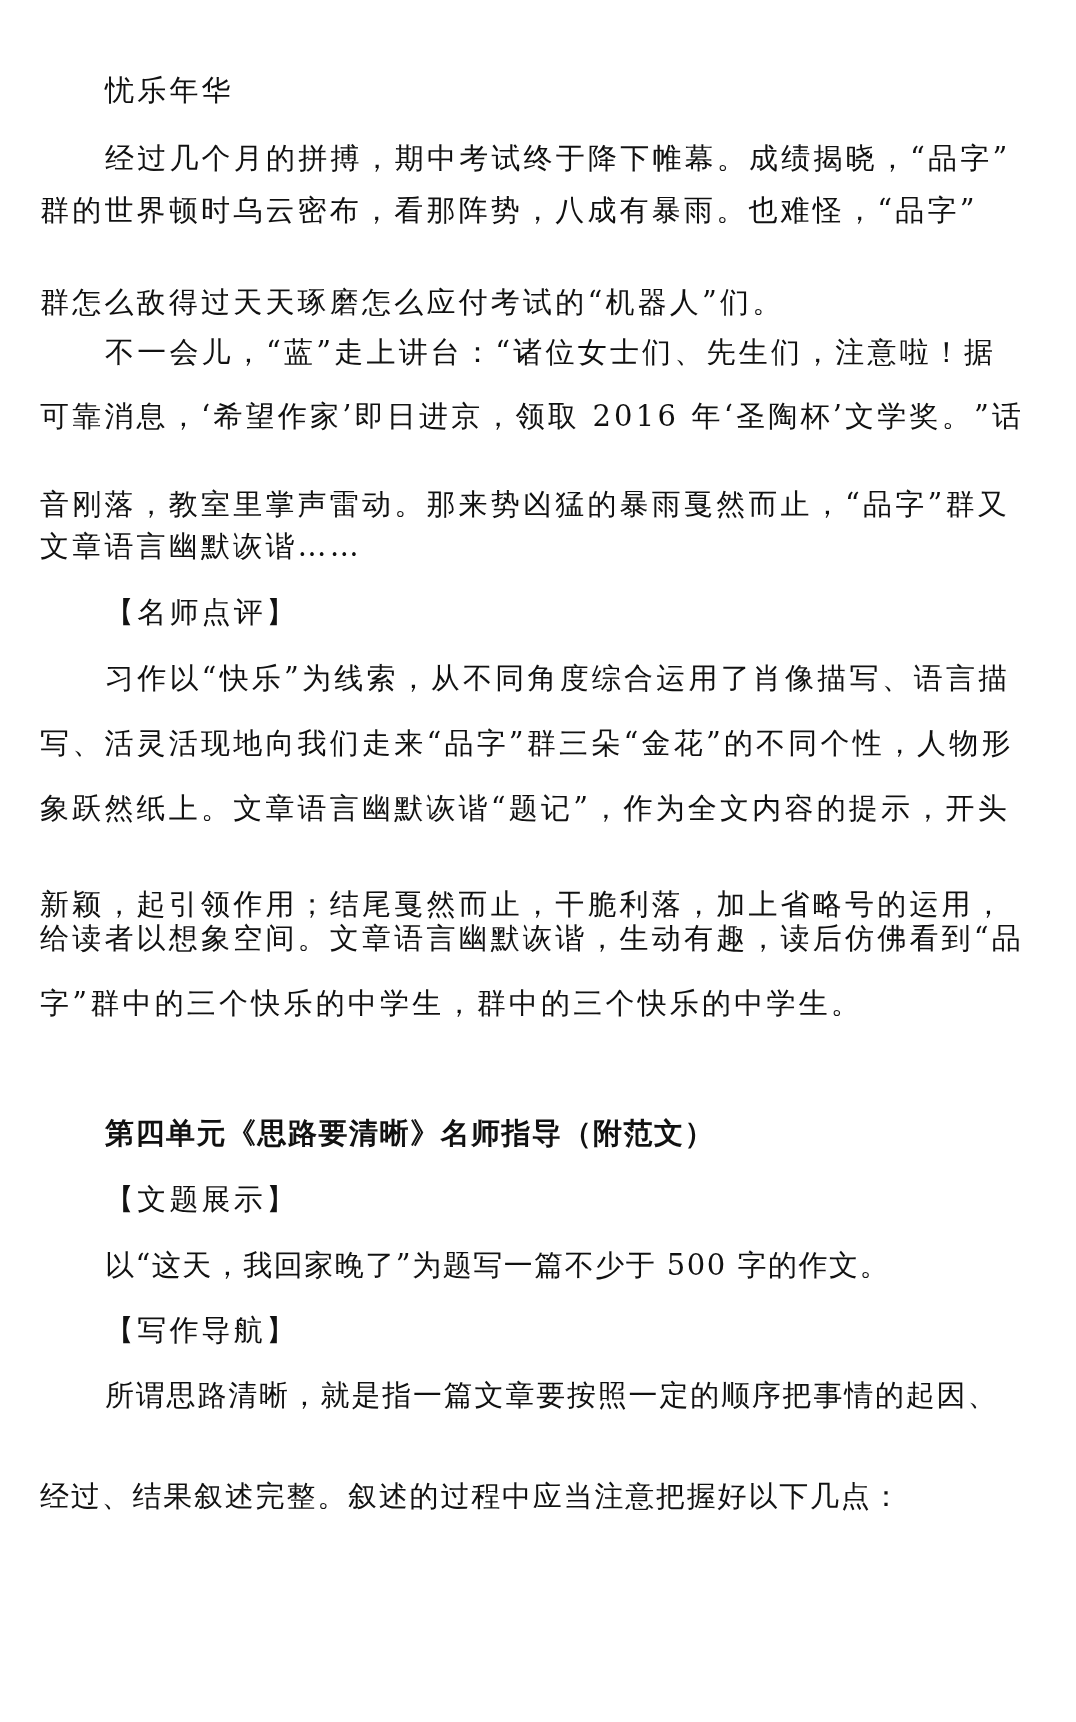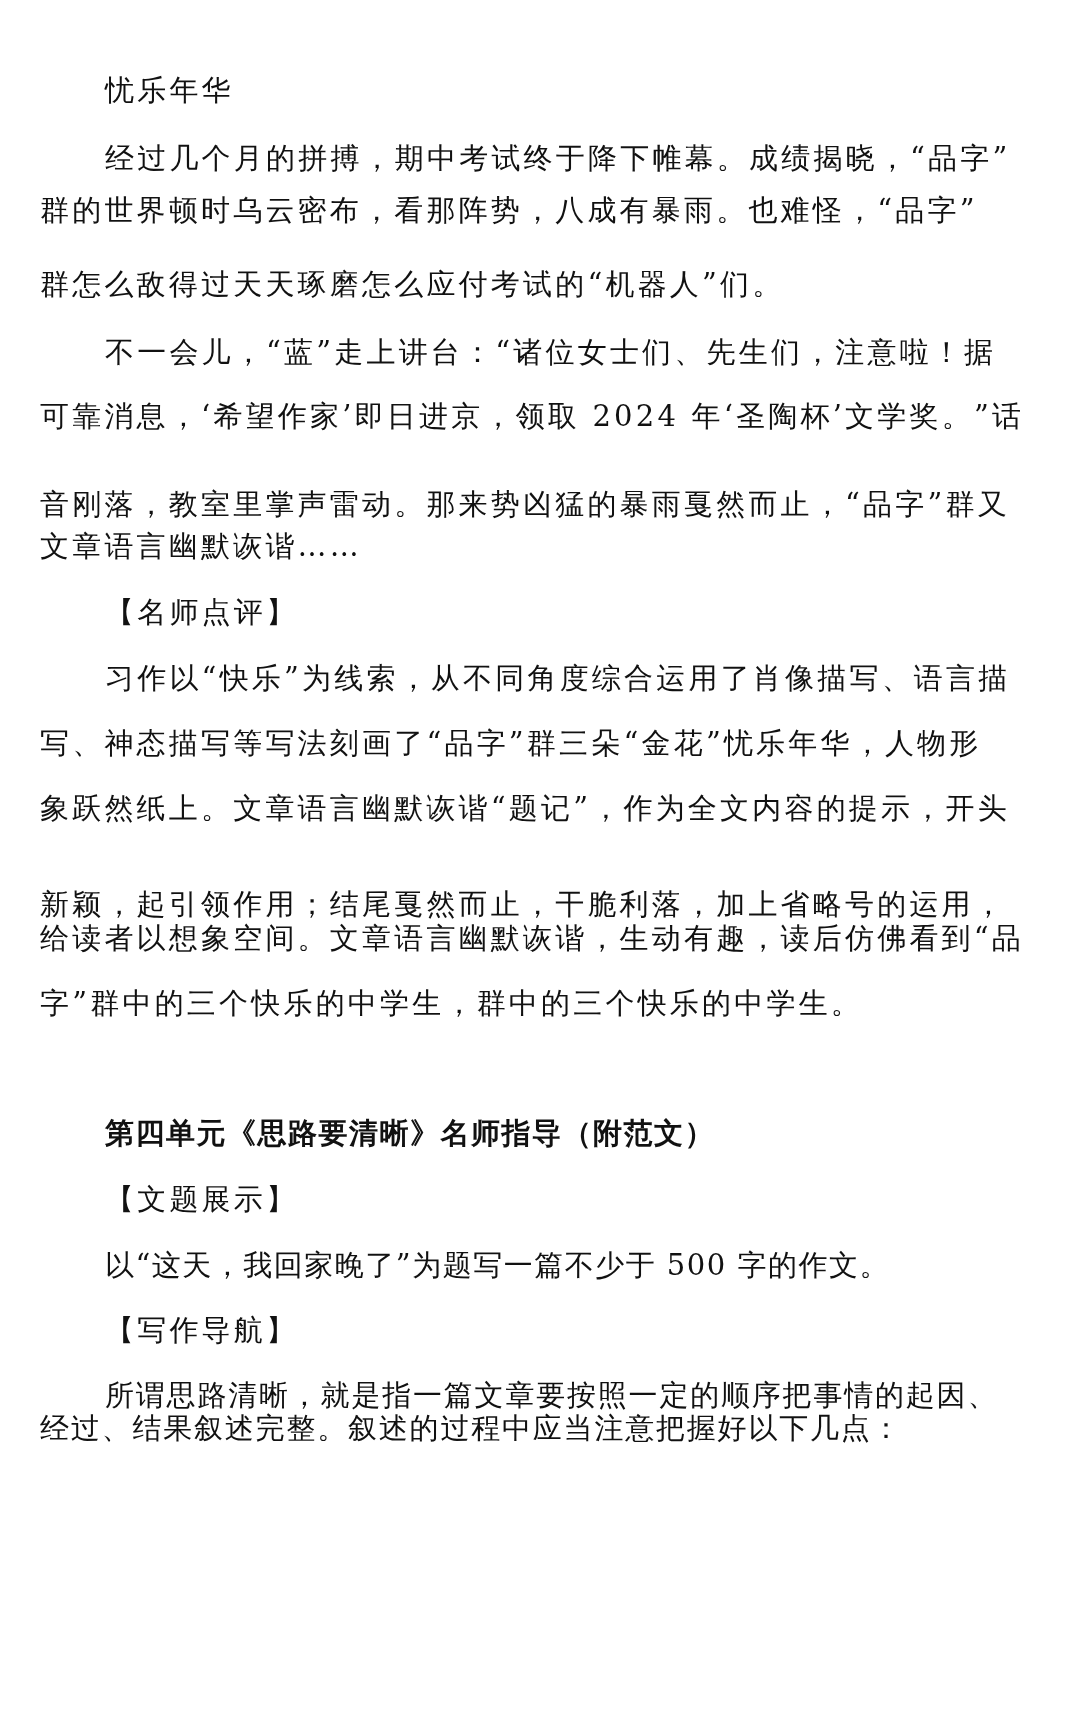--- a/index.html
+++ b/index.html
@@ -10,36 +10,36 @@
   .indent { left: 105px; }
   .bold { font-weight: bold; letter-spacing: 1.5px; }
 </style>
 </head>
 <body>
 
 <div class="line indent" style="top:70px">忧乐年华</div>
 
 <div class="line indent" style="top:138px">经过几个月的拼搏，期中考试终于降下帷幕。成绩揭晓，“品字”</div>
 <div class="line" style="top:190px">群的世界顿时乌云密布，看那阵势，八成有暴雨。也难怪，“品字”</div>
-<div class="line" style="top:264px">群怎么敌得过天天琢磨怎么应付考试的“机器人”们。</div>
+<div class="line" style="top:282px">群怎么敌得过天天琢磨怎么应付考试的“机器人”们。</div>
 
 <div class="line indent" style="top:332px">不一会儿，“蓝”走上讲台：“诸位女士们、先生们，注意啦！据</div>
-<div class="line" style="top:396px">可靠消息，‘希望作家’即日进京，领取 2024 年‘圣陶杯’文学奖。”话</div>
+<div class="line" style="top:396px">可靠消息，‘希望作家’即日进京，领取 2016 年‘圣陶杯’文学奖。”话</div>
 <div class="line" style="top:484px">音刚落，教室里掌声雷动。那来势凶猛的暴雨戛然而止，“品字”群又</div>
 <div class="line" style="top:526px">文章语言幽默诙谐……</div>
 
 <div class="line indent" style="top:592px">【名师点评】</div>
 
 <div class="line indent" style="top:658px">习作以“快乐”为线索，从不同角度综合运用了肖像描写、语言描</div>
-<div class="line" style="top:723px">写、神态描写等写法刻画了“品字”群三朵“金花”忧乐年华，人物形</div>
+<div class="line" style="top:723px">写、活灵活现地向我们走来“品字”群三朵“金花”的不同个性，人物形</div>
 <div class="line" style="top:788px">象跃然纸上。文章语言幽默诙谐“题记”，作为全文内容的提示，开头</div>
 <div class="line" style="top:884px">新颖，起引领作用；结尾戛然而止，干脆利落，加上省略号的运用，</div>
 <div class="line" style="top:918px">给读者以想象空间。文章语言幽默诙谐，生动有趣，读后仿佛看到“品</div>
 <div class="line" style="top:983px">字”群中的三个快乐的中学生，群中的三个快乐的中学生。</div>
 
 <div class="line indent bold" style="top:1113px">第四单元《思路要清晰》名师指导（附范文）</div>
 
 <div class="line indent" style="top:1179px">【文题展示】</div>
 <div class="line indent" style="top:1245px; letter-spacing:1.5px">以“这天，我回家晚了”为题写一篇不少于 500 字的作文。</div>
 
 <div class="line indent" style="top:1310px">【写作导航】</div>
 <div class="line indent" style="top:1375px; letter-spacing:1.8px">所谓思路清晰，就是指一篇文章要按照一定的顺序把事情的起因、</div>
-<div class="line" style="top:1408px; letter-spacing:1.8px">经过、结果叙述完整。叙述的过程中应当注意把握好以下几点：</div>
+<div class="line" style="top:1476px; letter-spacing:1.8px">经过、结果叙述完整。叙述的过程中应当注意把握好以下几点：</div>
 
 </body></html>

